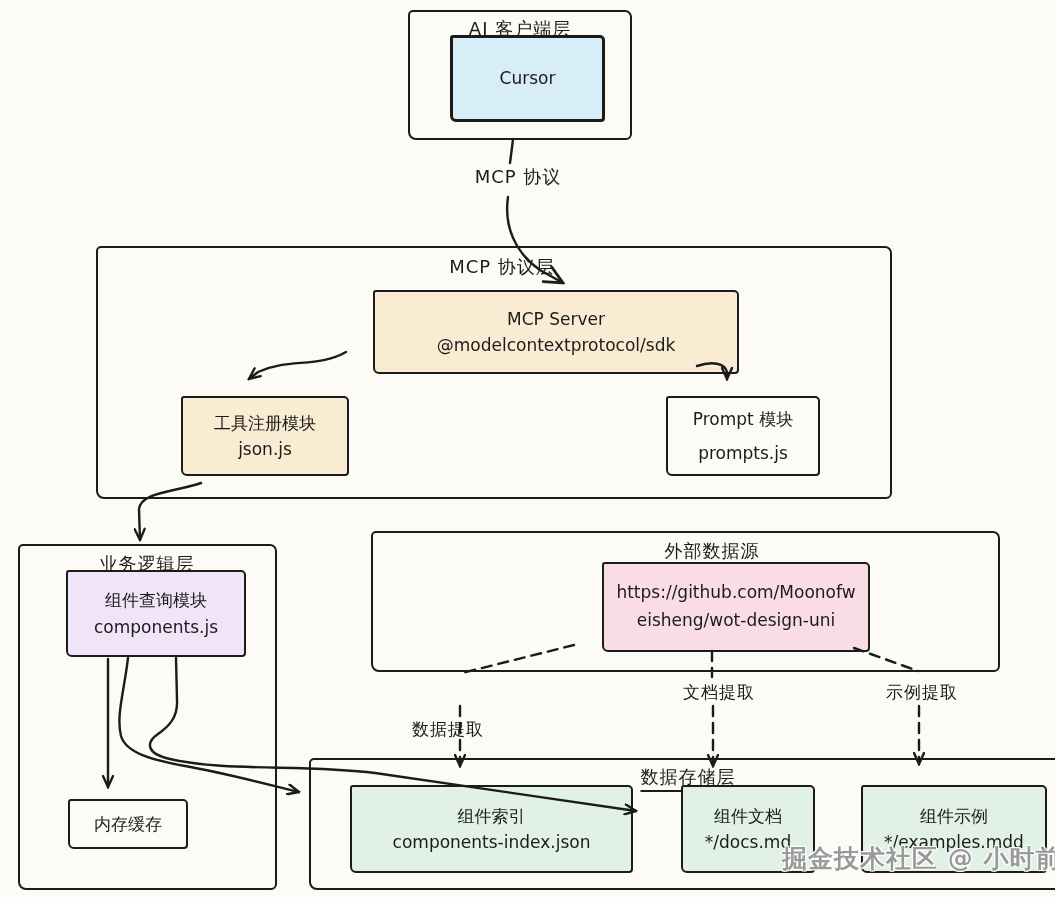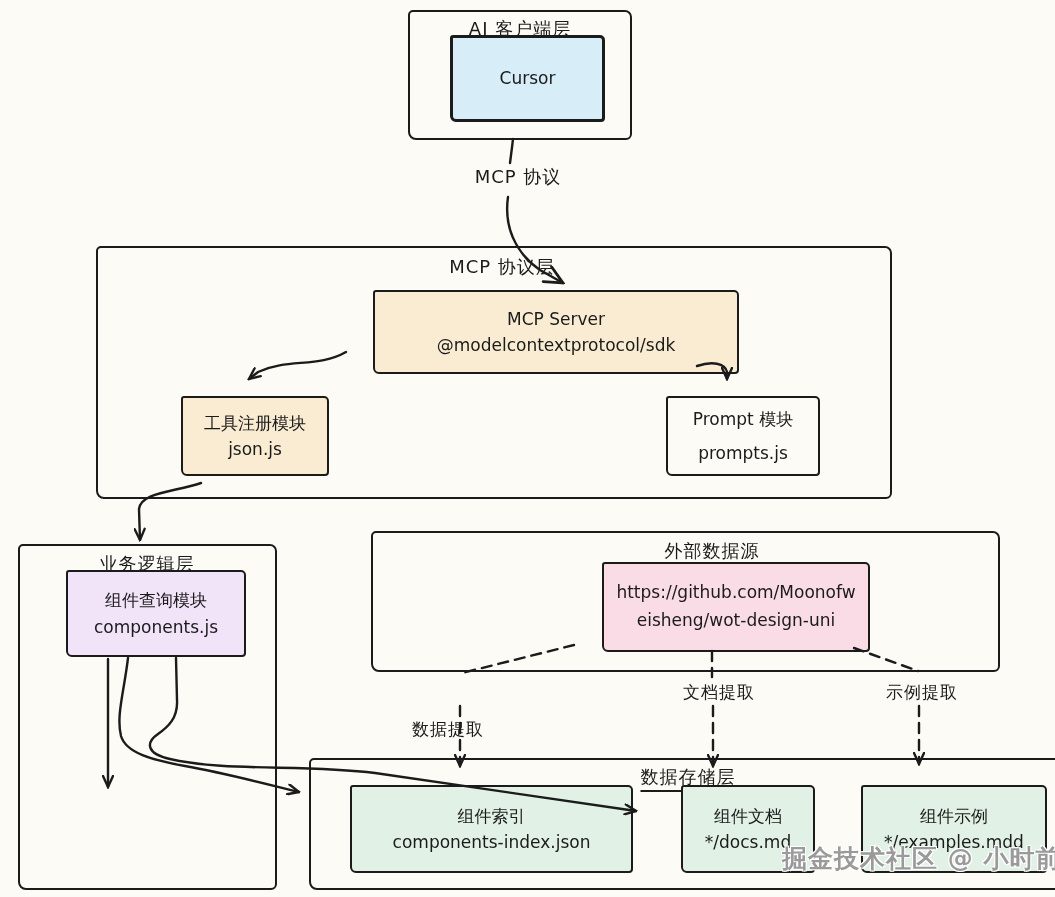--- a/index.html
+++ b/index.html
@@ -45,35 +45,38 @@
   </div>
 
   <span class="float-label" style="left:518px;top:165px;font-size:18px;">MCP 协议</span>
 
   <div class="layer" style="left:88px;top:246px;width:792px;height:249px;">
     <span class="layer-label" style="left:404px;top:7px;">MCP 协议层</span>
     <div class="node" style="left: 267px; top: 42px; width: 366px; height: 84px; background: rgb(250, 236, 210);">
       <div>MCP Server</div>
       <div>@modelcontextprotocol/sdk</div>
     </div>
-    <div class="node" style="left: 75px; top: 148px; width: 148px; height: 80px; background: rgb(250, 236, 210);">
+    <div class="node" style="left: 75px; top: 148px; width: 168px; height: 80px; background: rgb(250, 236, 210);">
       <div>工具注册模块</div>
       <div>json.js</div>
     </div>
     <div class="node" style="left: 560px; top: 148px; width: 154px; height: 80px; background: rgb(252, 251, 245); gap: 8px;">
       <div>Prompt 模块</div>
       <div>prompts.js</div>
     </div>
   </div>
 
   <div class="layer" style="left:10px;top:544px;width:255px;height:342px;">
     <span class="layer-label ul" style="left:127px;top:6px;">业务逻辑层</span>
     <div class="node" style="left: 38px; top: 24px; width: 180px; height: 87px; background: rgb(241, 227, 248);">
       <div>组件查询模块</div>
       <div>components.js</div>
+    </div>
+    <div class="node" style="left: 40px; top: 253px; width: 120px; height: 50px; background: rgb(252, 251, 245);">
+      <div>内存缓存</div>
     </div>
   </div>
 
   <div class="layer" style="left:363px;top:531px;width:625px;height:137px;">
     <span class="layer-label ul" style="left:339px;top:6px;">外部数据源</span>
     <div class="node" style="left: 221px; top: 29px; width: 268px; height: 90px; background: rgb(250, 220, 231);">
       <div class="repo-text">https://github.com/Moonofweisheng/wot-design-uni</div>
     </div>
   </div>
 

